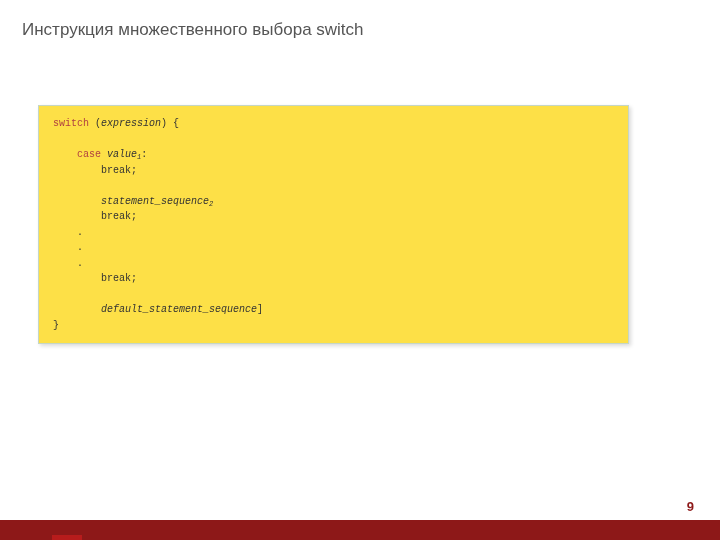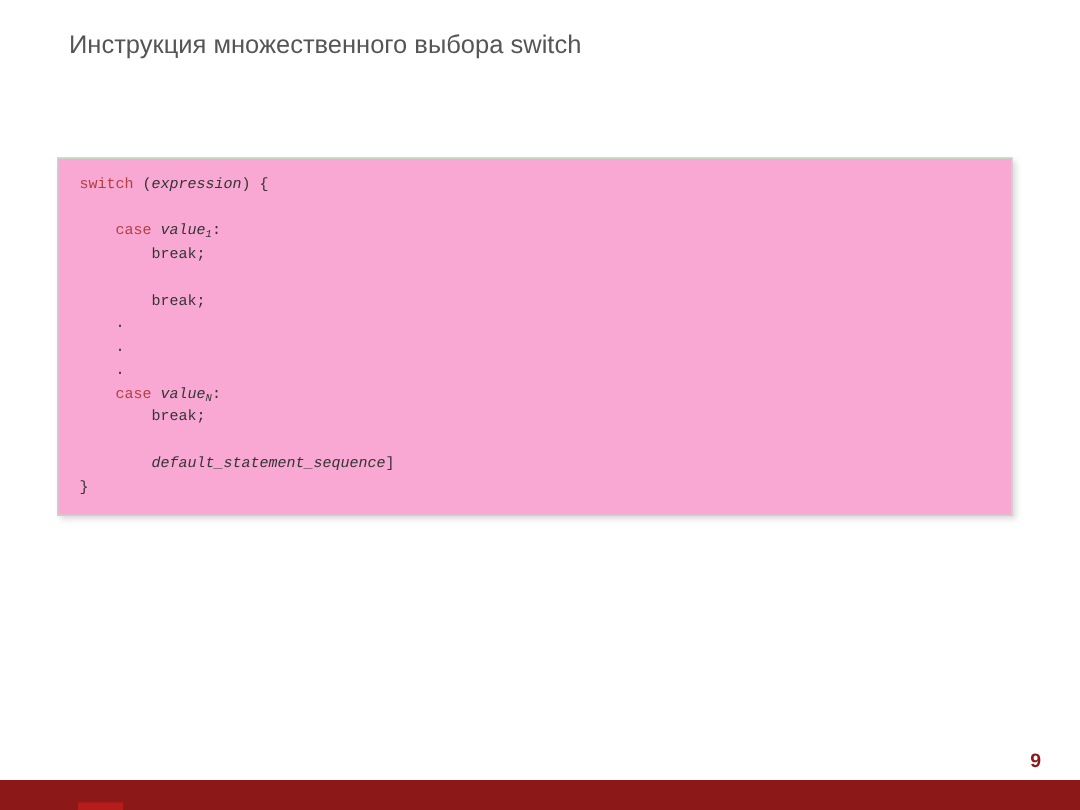--- a/index.html
+++ b/index.html
@@ -11,28 +11,27 @@
     position: relative;
     overflow: hidden;
   }
   .title {
     position: absolute;
     top: 20px;
     left: 22px;
     font-size: 17px;
     color: #555;
     font-weight: 400;
-    margin-left: 24px;
   }
   .codebox {
     position: absolute;
     top: 105px;
     left: 38px;
-    width: 637px;
-    background: #f9a8d4;
+    width: 591px;
+    background: #fde047;
     border: 1px solid #c5d6c5;
     box-shadow: 2px 2px 4px rgba(0,0,0,0.15);
     padding: 10px 14px 10px 14px;
     font-family: "Courier New", monospace;
     font-size: 10px;
     line-height: 1.55;
     color: #333;
   }
   .kw { color: #b04040; }
   .it { font-style: italic; }
@@ -81,30 +80,27 @@
   </div>
   <div>&nbsp;</div>
 
   <span class="ind1">
     <span class="kw">case</span>
     <span class="it"><span>value</span><sub class="sub">1</sub></span><span>:</span>
   </span>
   <span class="ind2">break;</span>
   <div>&nbsp;</div>
 
+  <span class="ind2 it"><span>statement_sequence</span><sub class="sub">2</sub></span>
   <span class="ind2">break;</span>
 
   <span class="ind1">.</span>
   <span class="ind1">.</span>
   <span class="ind1">.</span>
 
-  <span class="ind1">
-    <span class="kw">case</span>
-    <span class="it"><span>value</span><sub class="sub">N</sub></span><span>:</span>
-  </span>
   <span class="ind2">break;</span>
   <div>&nbsp;</div>
 
   <span class="ind2">
     <span class="it">default_statement_sequence</span><span>]</span>
   </span>
   <div>}</div>
 </div>
 
 <div class="page-num">9</div>

